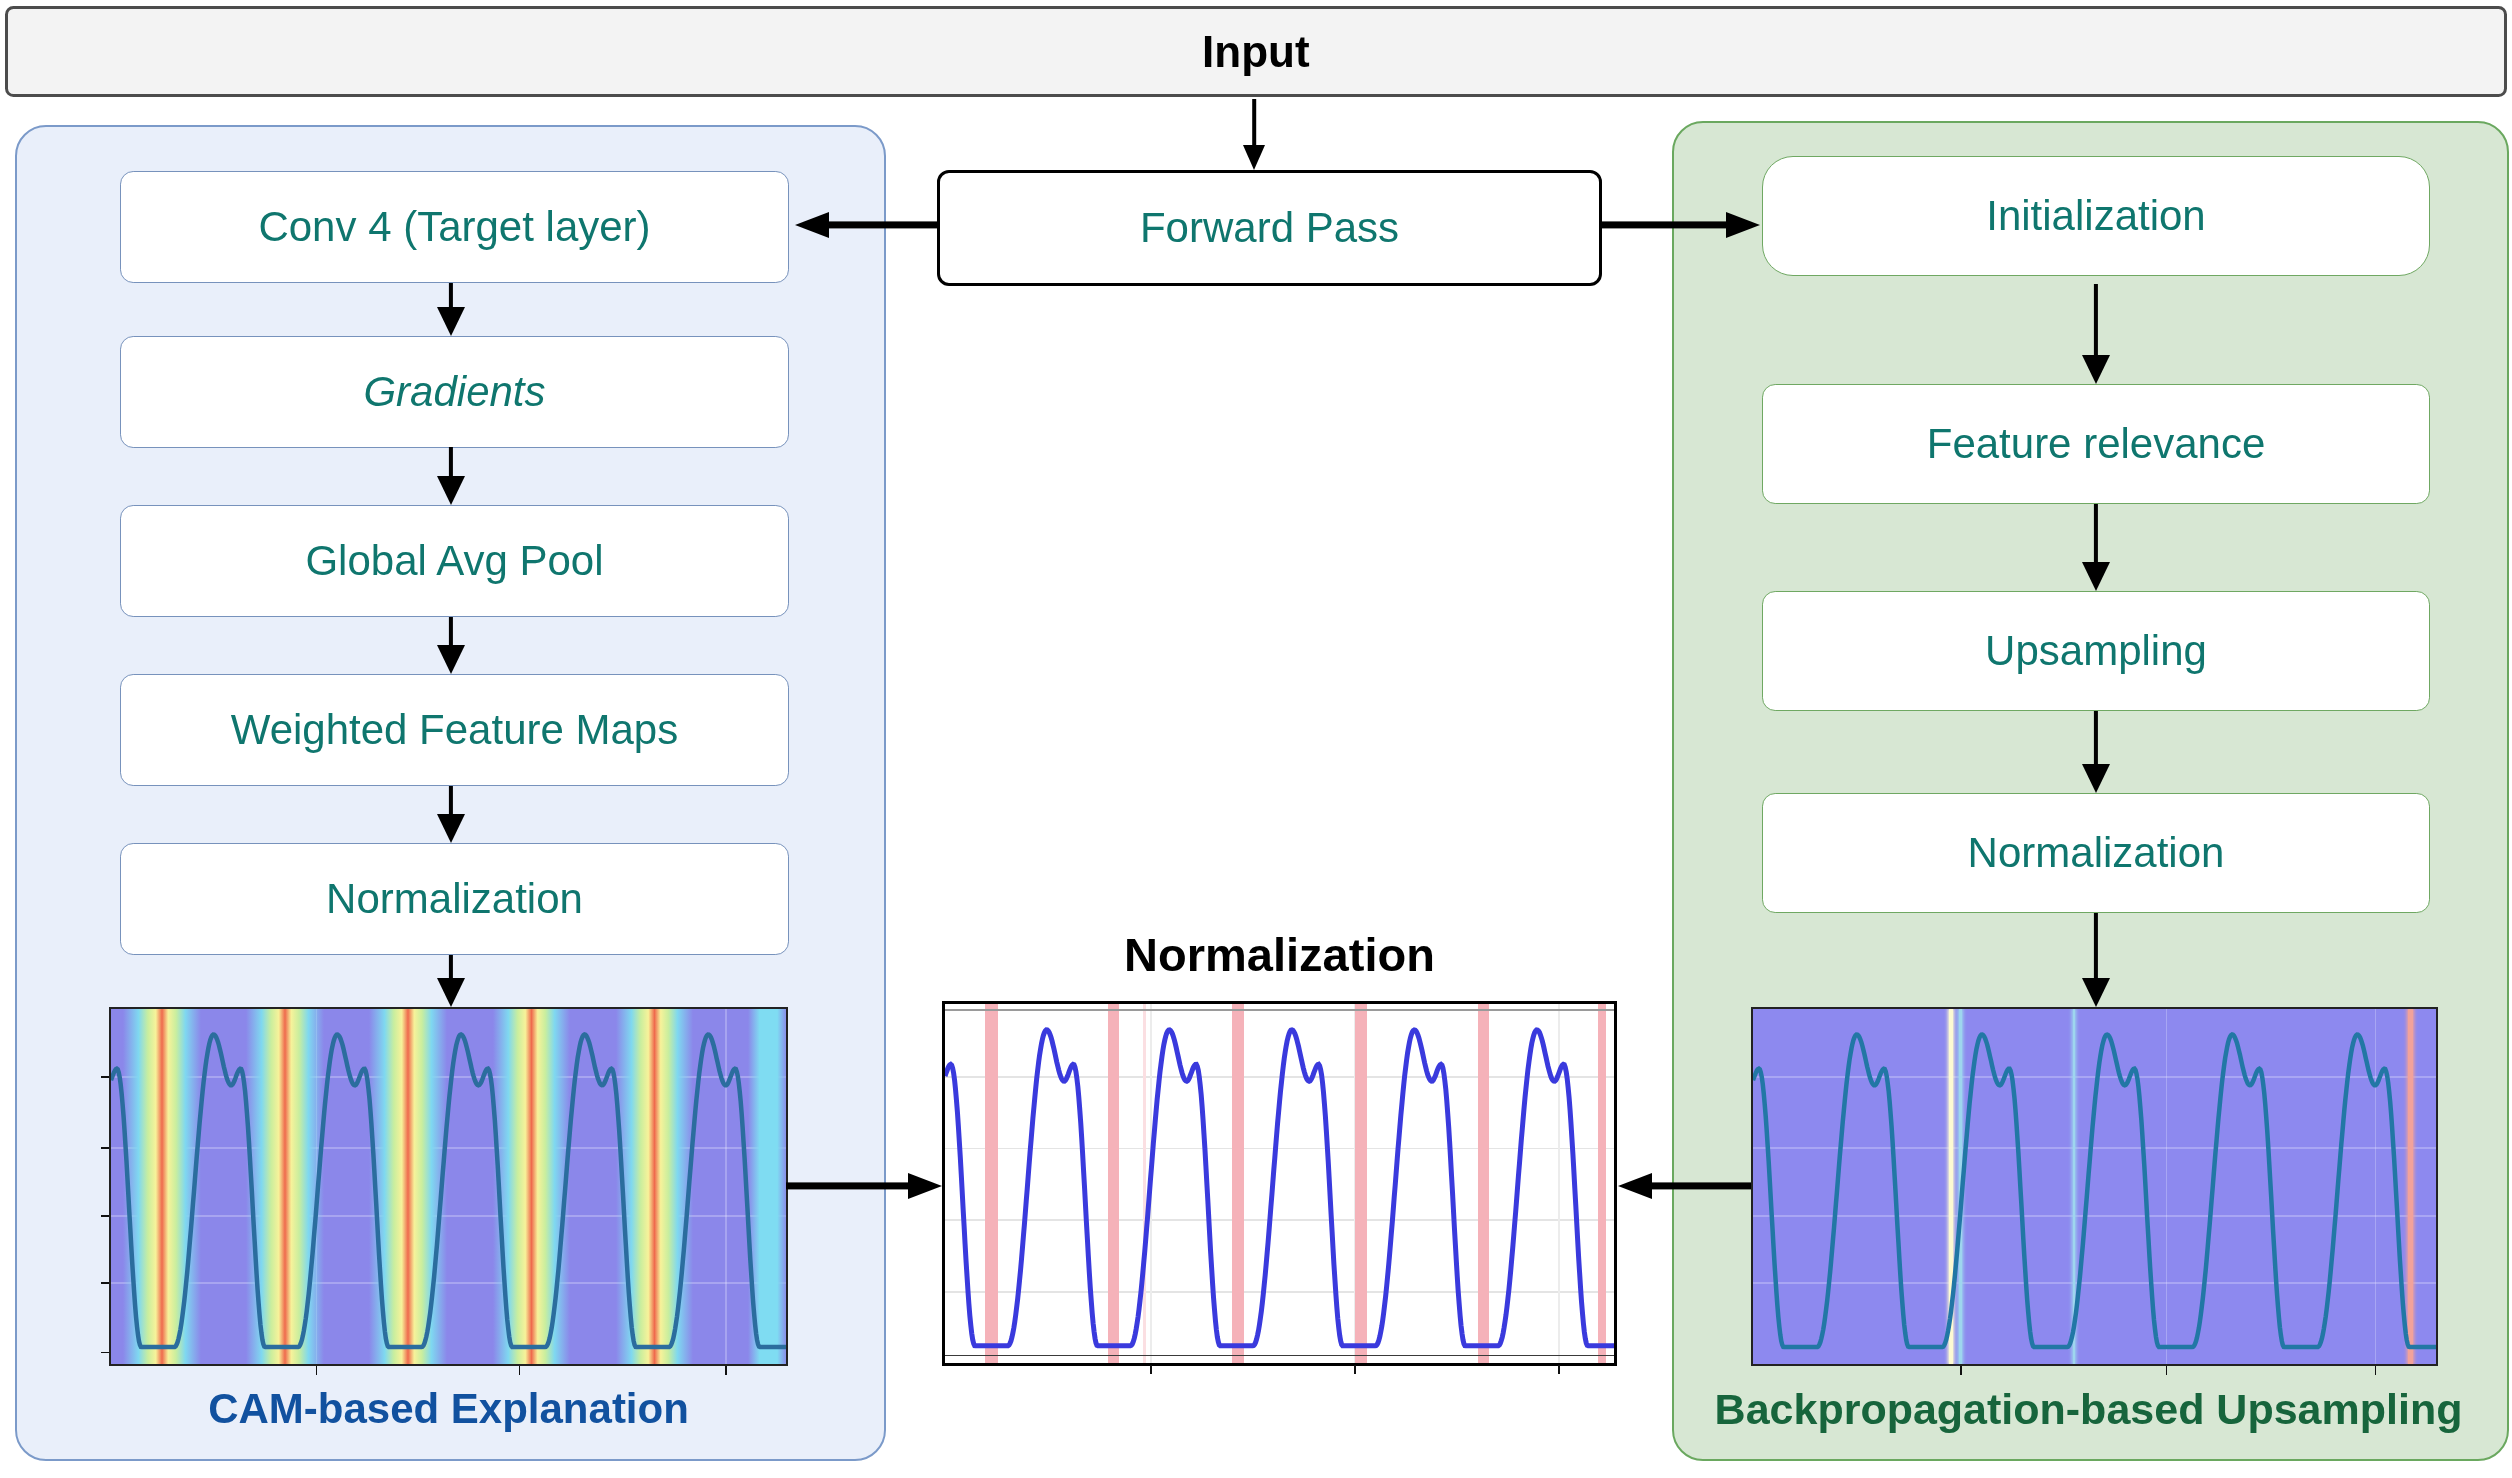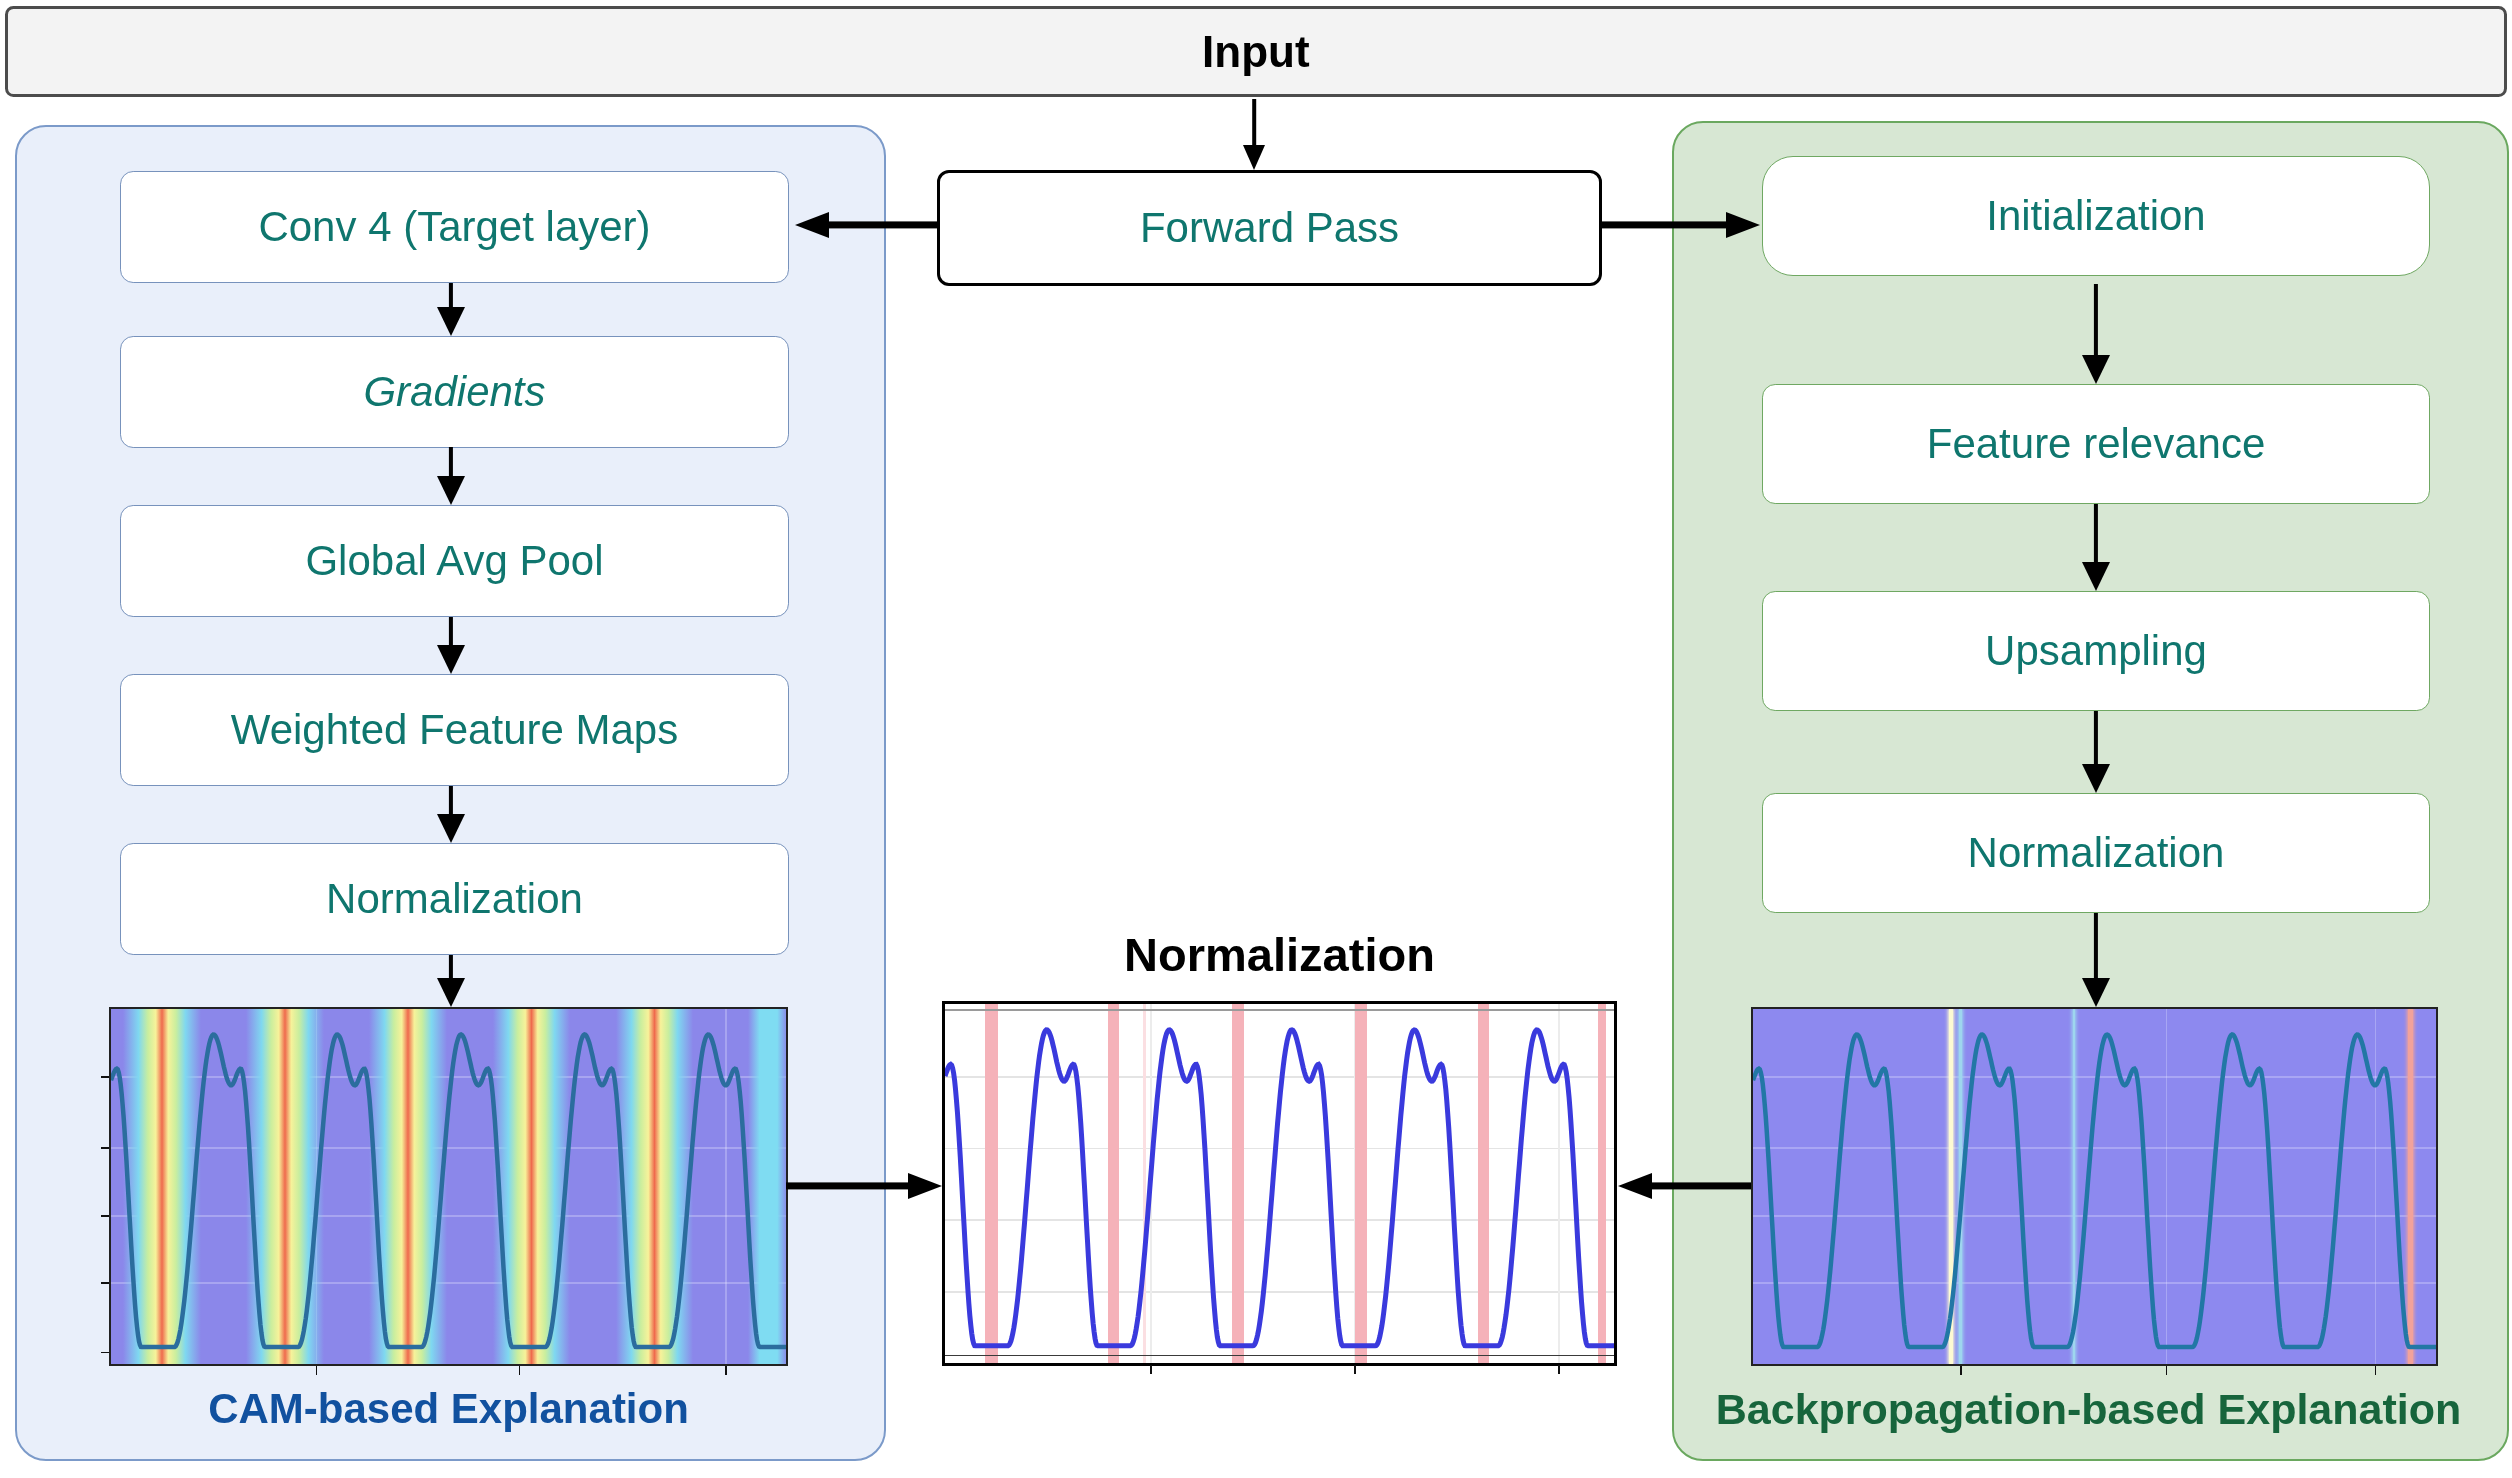--- a/index.html
+++ b/index.html
@@ -253,17 +253,17 @@
       <div class="tick-x" style="left: 91%;"></div>
     </div>
 
   <div class="title" id="disc-title">
     <span>Normalization</span>
   </div>
   <div class="title" id="cam-title" style="color: rgb(17, 81, 159);">
     <span>CAM-based Explanation</span>
   </div>
   <div class="title" id="bp-title" style="color: rgb(23, 101, 60);">
-    <span>Backpropagation-based Explanation</span>
+    <span>Backpropagation-based Upsampling</span>
   </div>
 
 </div>
 
 
 </body></html>

